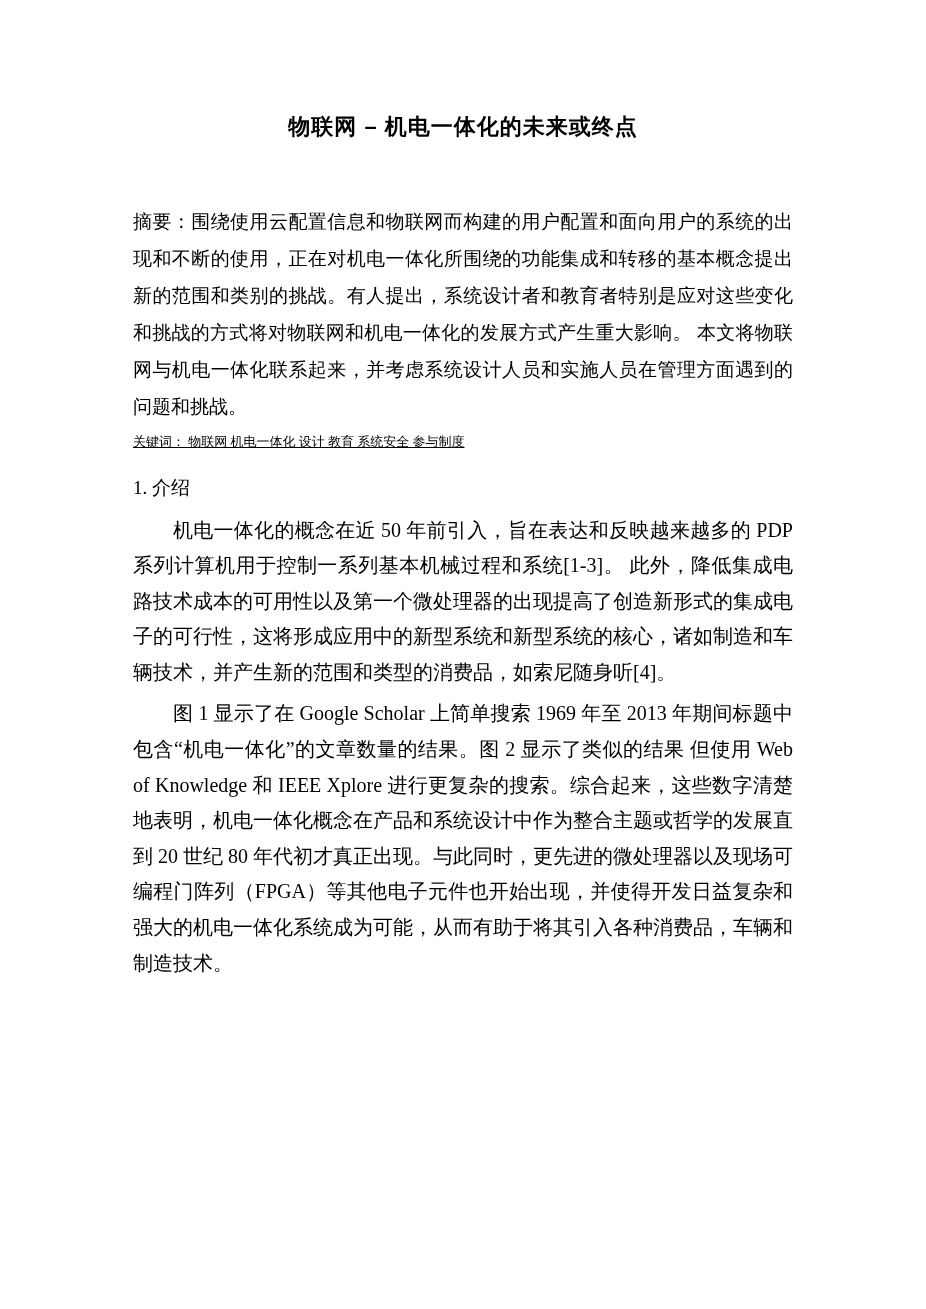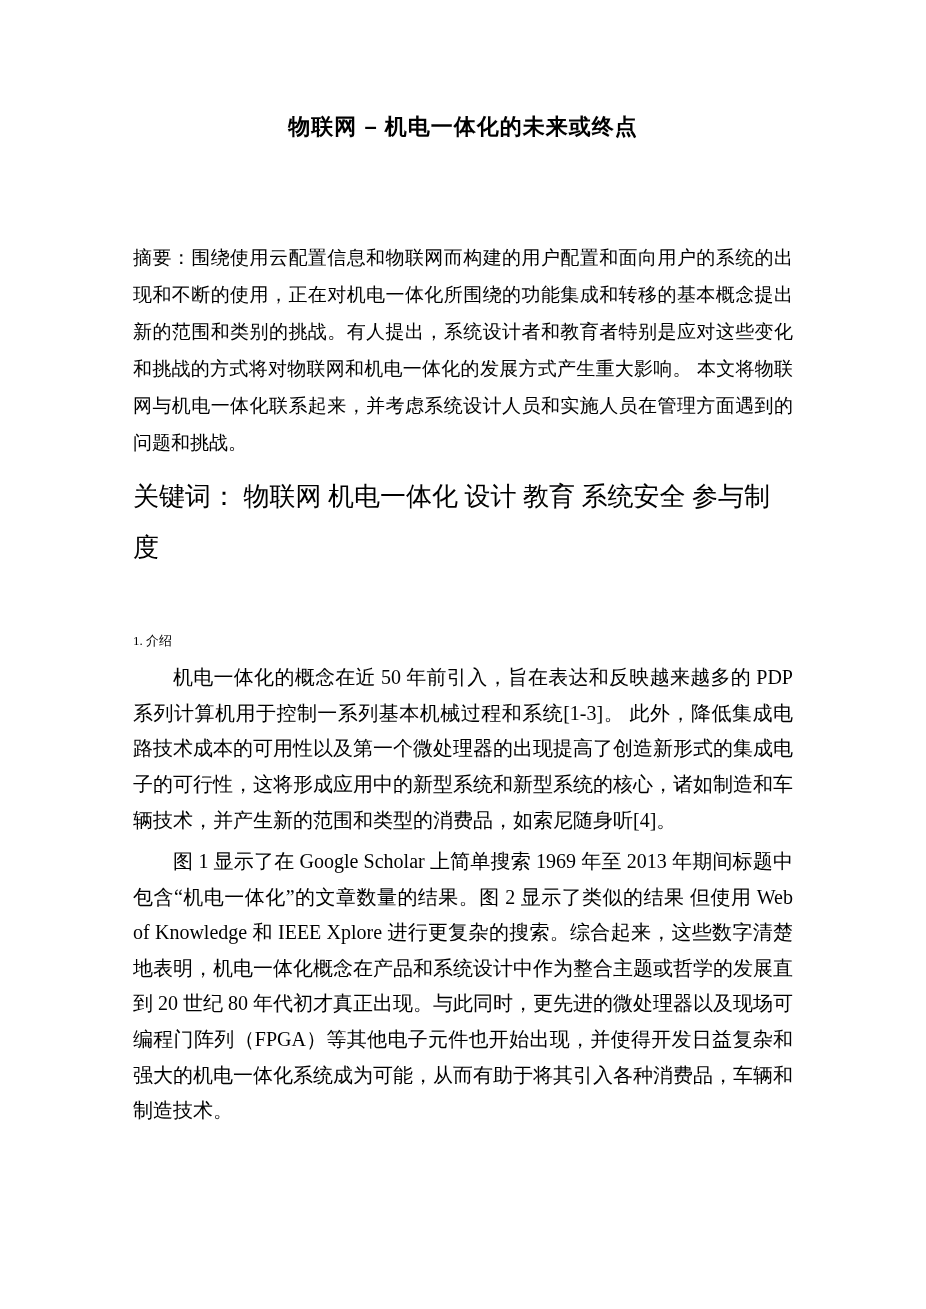--- a/index.html
+++ b/index.html
@@ -33,34 +33,35 @@
   .doc-title {
     text-align: center;
     font-size: 22px;
     font-weight: bold;
     letter-spacing: 1px;
     margin-top: 112px;
     line-height: 1.4;
     font-family: "Liberation Sans", "DejaVu Sans", sans-serif;
   }
   .abstract {
-    margin-top: 96px;
+    margin-top: 60px;
     font-size: 19px;
     line-height: 1.95;
     text-align: justify;
     text-justify: inter-ideograph;
   }
   .keywords {
-    margin-top: 11px;
-    font-size: 26px;
+    margin-top: 4px;
+    font-size: 13px;
     line-height: 1.95;
+    text-decoration: underline;
   }
   .section-head {
-    margin-top: 56px;
-    font-size: 13px;
+    margin-top: 16px;
+    font-size: 19px;
     line-height: 1.9;
   }
   .para {
     font-size: 20px;
     line-height: 1.78;
     text-align: justify;
     text-justify: inter-ideograph;
     text-indent: 2em;
     margin-top: 6px;
   }

